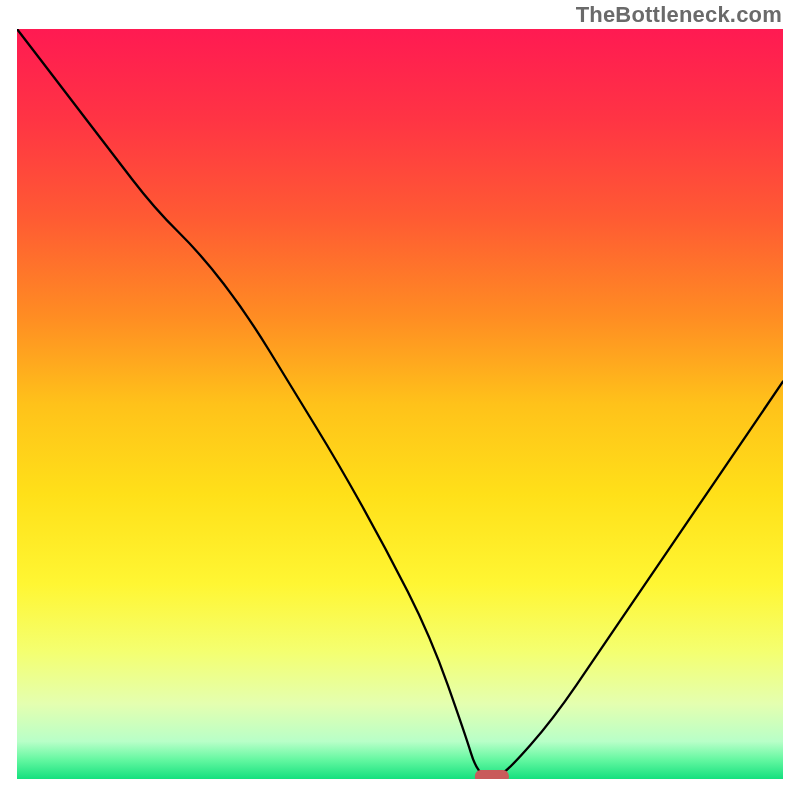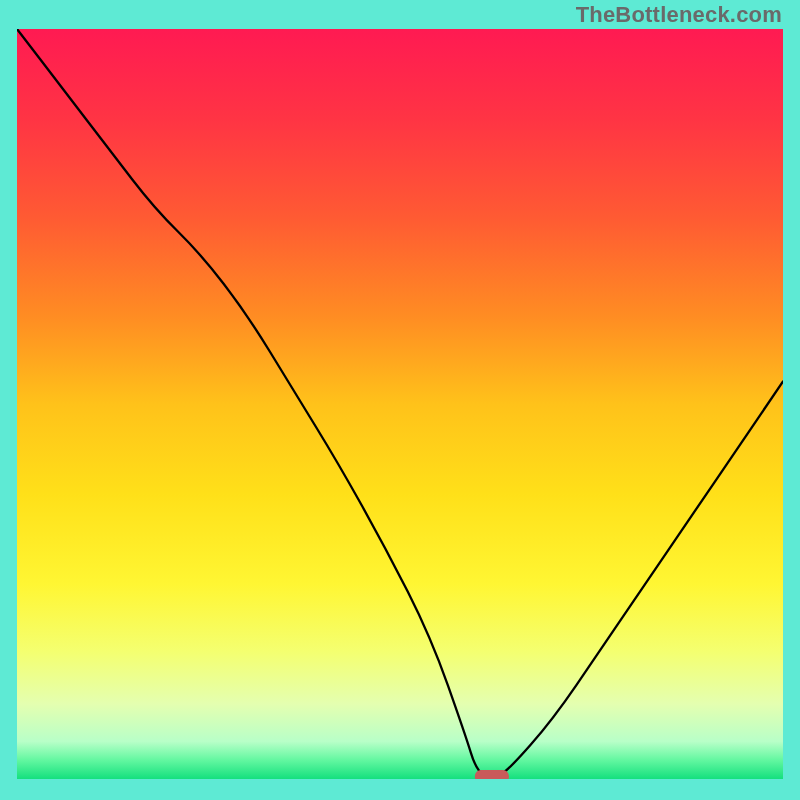--- a/index.html
+++ b/index.html
@@ -8,21 +8,21 @@
     width: 800px;
     height: 800px;
     background: #000;
     overflow: hidden;
     font-family: Arial, Helvetica, sans-serif;
   }
   .frame {
     position: relative;
     width: 800px;
     height: 800px;
-    background: #5eead4;
+    background: #ffffff;
   }
   .watermark {
     position: absolute;
     top: 2px;
     right: 18px;
     color: #6a6a6a;
     font-size: 22px;
     font-weight: 600;
     letter-spacing: 0.2px;
     user-select: none;

